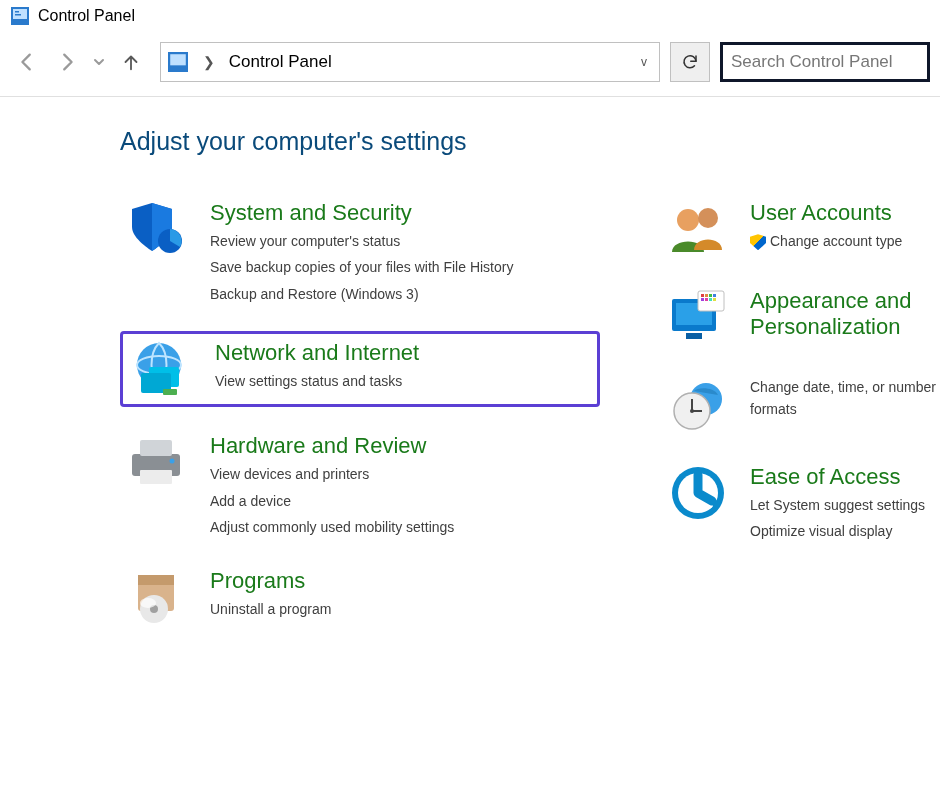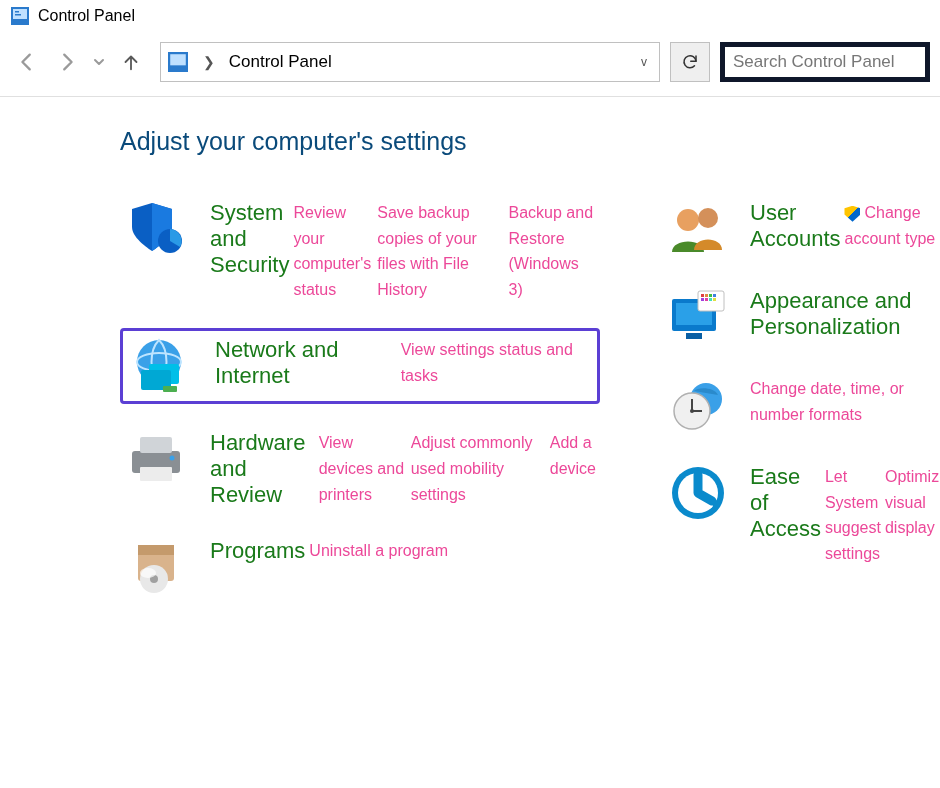--- a/index.html
+++ b/index.html
@@ -50,21 +50,21 @@
     margin-left:6px;
   }
   .addr-bar .cp-icon { width:22px;height:22px; display:flex;align-items:center;justify-content:center;}
   .addr-bar .crumb { font-size:17px; }
   .addr-bar .spacer { flex:1; }
   .addr-bar .chev { color:#555; font-size:14px; padding:0 6px;}
   .refresh-btn {
     width:40px;height:40px;border:1px solid #c0c0c0;display:flex;align-items:center;justify-content:center;font-size:18px;margin-left:4px;
   }
   .search-box {
-    width:210px;height:40px;border:5px solid #0f172a;display:flex;align-items:center;padding:0 8px;margin-left:4px;
+    width:210px;height:40px;border:3px solid #0f172a;display:flex;align-items:center;padding:0 8px;margin-left:4px;
   }
   .search-box input {
     border:none;outline:none;font-size:17px;width:100%;font-family:inherit;color:#555;
   }
   .search-box input::placeholder{color:#777;}
   .content {
     padding: 30px 0 0 120px;
   }
   .heading {
     color:#0a4a7a;
@@ -87,30 +87,30 @@
   }
   .category.highlighted {
     border:3px solid #5b3fd4;
     border-radius:4px;
     padding:6px;
   }
   .cat-icon {
     width:68px;height:58px;flex-shrink:0;
     display:flex;align-items:center;justify-content:center;
   }
-  .cat-body { display:flex;gap:4px; }
+  .cat-body { display:flex;flex-direction:column;gap:4px; }
   .cat-title {
     color:#1a7a1a;
     font-size:22px;
     font-weight:400;
     cursor:pointer;
   }
   .cat-link {
-    color:#ec4899;
-    font-size:16px;
+    color:#404040;
+    font-size:14px;
     cursor:pointer;
     line-height:1.6;
   }
   .cat-link.shield::before{
     content:"";
     display:inline-block;
     width:16px;height:16px;
     margin-right:4px;
     vertical-align:middle;
     background:linear-gradient(135deg,#ffc400 0 50%,#0066cc 50% 100%);
@@ -226,22 +226,22 @@
           <svg width="64" height="56" viewBox="0 0 64 56">
             <rect x="6" y="20" width="48" height="22" rx="3" fill="#8a8f94"></rect>
             <rect x="14" y="6" width="32" height="16" rx="2" fill="#d0d4d8"></rect>
             <rect x="14" y="36" width="32" height="14" rx="1" fill="#ececec"></rect>
             <circle cx="46" cy="27" r="2.5" fill="#3aa0e8"></circle>
           </svg>
         </div>
         <div class="cat-body">
           <div class="cat-title">Hardware and Review</div>
           <div class="cat-link">View devices and printers</div>
+          <div class="cat-link">Add a device</div>
           <div class="cat-link">Adjust commonly used mobility settings</div>
-          <div class="cat-link">Add a device</div>
         </div>
       </div>
 
       <div class="category">
         <div class="cat-icon">
           <svg width="60" height="56" viewBox="0 0 60 56">
             <rect x="10" y="6" width="36" height="36" rx="3" fill="#d9b38c"></rect>
             <rect x="10" y="6" width="36" height="10" fill="#c49a6c"></rect>
             <circle cx="26" cy="40" r="14" fill="#e8e8e8"></circle>
             <circle cx="26" cy="40" r="4" fill="#a0a0a0"></circle>

